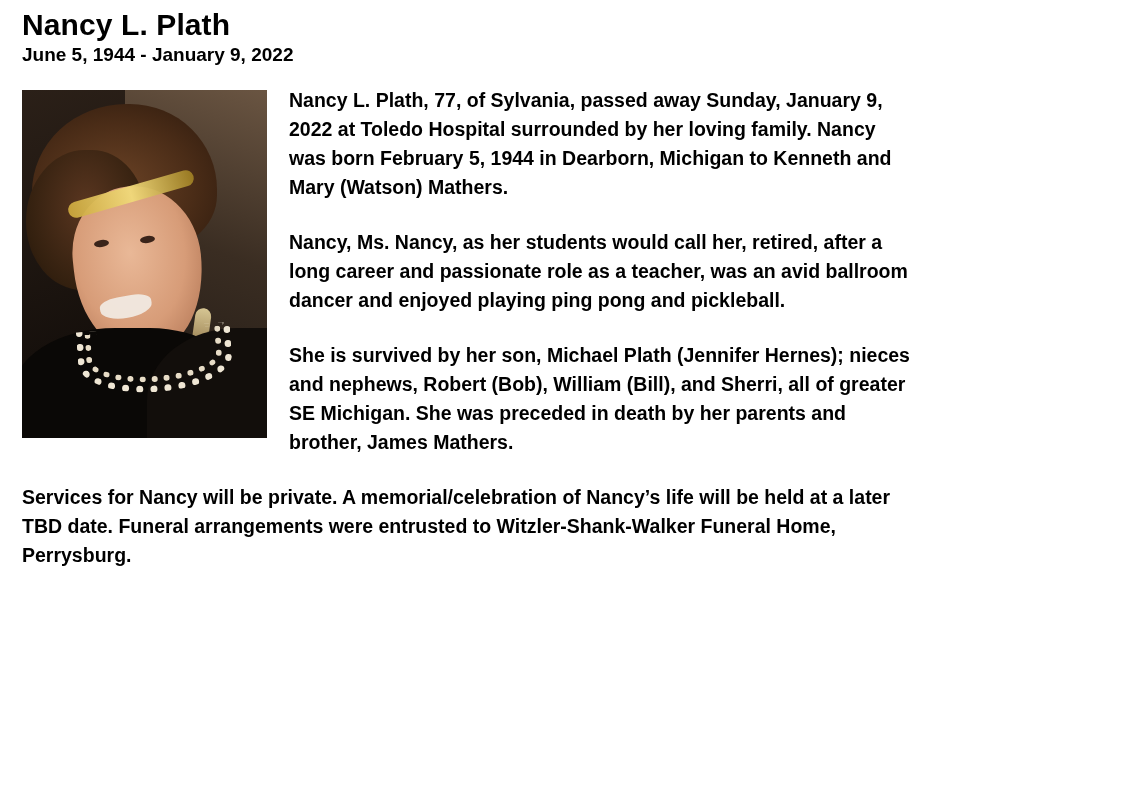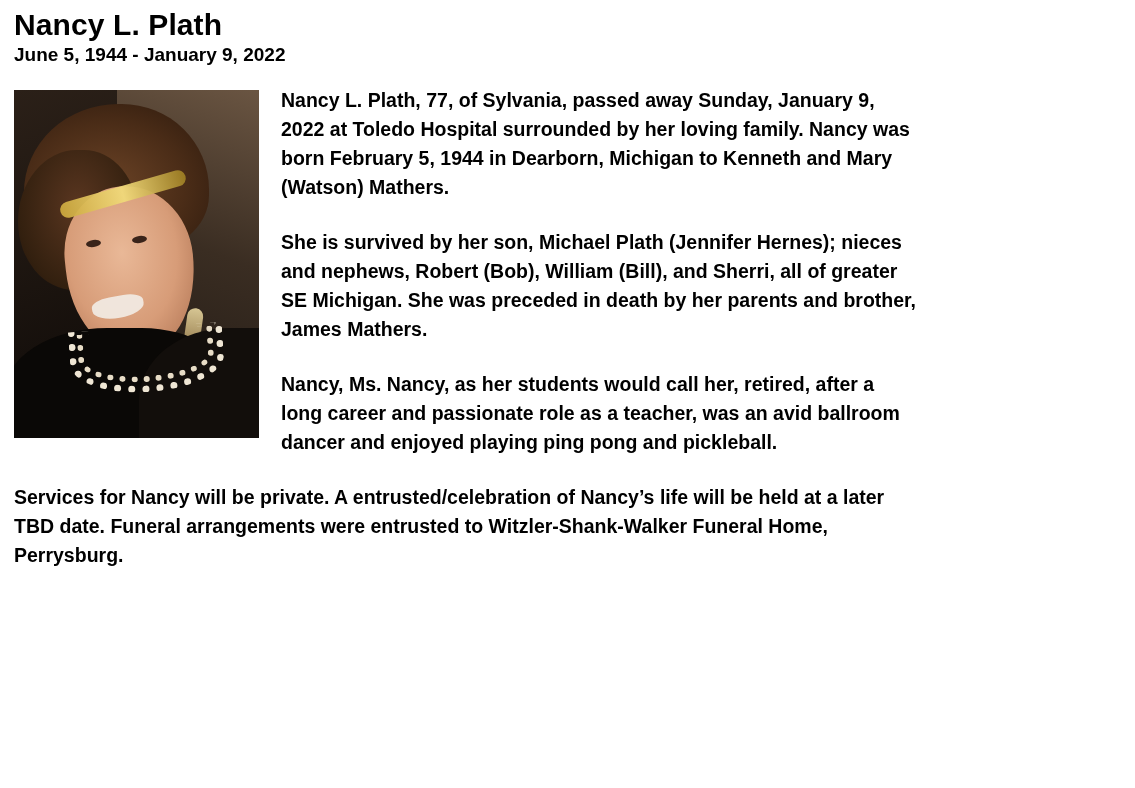--- a/index.html
+++ b/index.html
@@ -12,21 +12,21 @@
     height: 788px;
     font-family: "Liberation Sans", sans-serif;
     color: #000000;
     overflow: hidden;
   }
   .page {
     position: relative;
     width: 931px;
     height: 788px;
     box-sizing: border-box;
-    padding: 8px 10px 0 10px;
+    padding: 8px 10px 0 18px;
   }
   .name-heading {
     font-size: 30px;
     font-weight: bold;
     line-height: 34px;
     margin: 0 0 2px 4px;
     letter-spacing: 0.1px;
   }
   .dates-line {
     font-size: 19px;
@@ -209,20 +209,20 @@
       <div class="smile"></div>
       <div class="earring"></div>
       <div class="dress"></div>
       <div class="shoulder"></div>
       <div class="pearls"></div>
       <div class="pearls2"></div>
     </div>
 
     <p class="obit-para">Nancy L. Plath, 77, of Sylvania, passed away Sunday, January 9, 2022 at Toledo Hospital surrounded by her loving family. Nancy was born February 5, 1944 in Dearborn, Michigan to Kenneth and Mary (Watson) Mathers.</p>
 
+    <p class="obit-para">Nancy, Ms. Nancy, as her students would call her, retired, after a long career and passionate role as a teacher, was an avid ballroom dancer and enjoyed playing ping pong and pickleball.</p>
+
     <p class="obit-para">She is survived by her son, Michael Plath (Jennifer Hernes); nieces and nephews, Robert (Bob), William (Bill), and Sherri, all of greater SE Michigan. She was preceded in death by her parents and brother, James Mathers.</p>
 
-    <p class="obit-para">Nancy, Ms. Nancy, as her students would call her, retired, after a long career and passionate role as a teacher, was an avid ballroom dancer and enjoyed playing ping pong and pickleball.</p>
-
-    <p class="obit-para">Services for Nancy will be private. A entrusted/celebration of Nancy’s life will be held at a later TBD date. Funeral arrangements were entrusted to Witzler-Shank-Walker Funeral Home, Perrysburg.</p>
+    <p class="obit-para">Services for Nancy will be private. A memorial/celebration of Nancy’s life will be held at a later TBD date. Funeral arrangements were entrusted to Witzler-Shank-Walker Funeral Home, Perrysburg.</p>
 
   </div>
 </div>
 
 </body></html>

